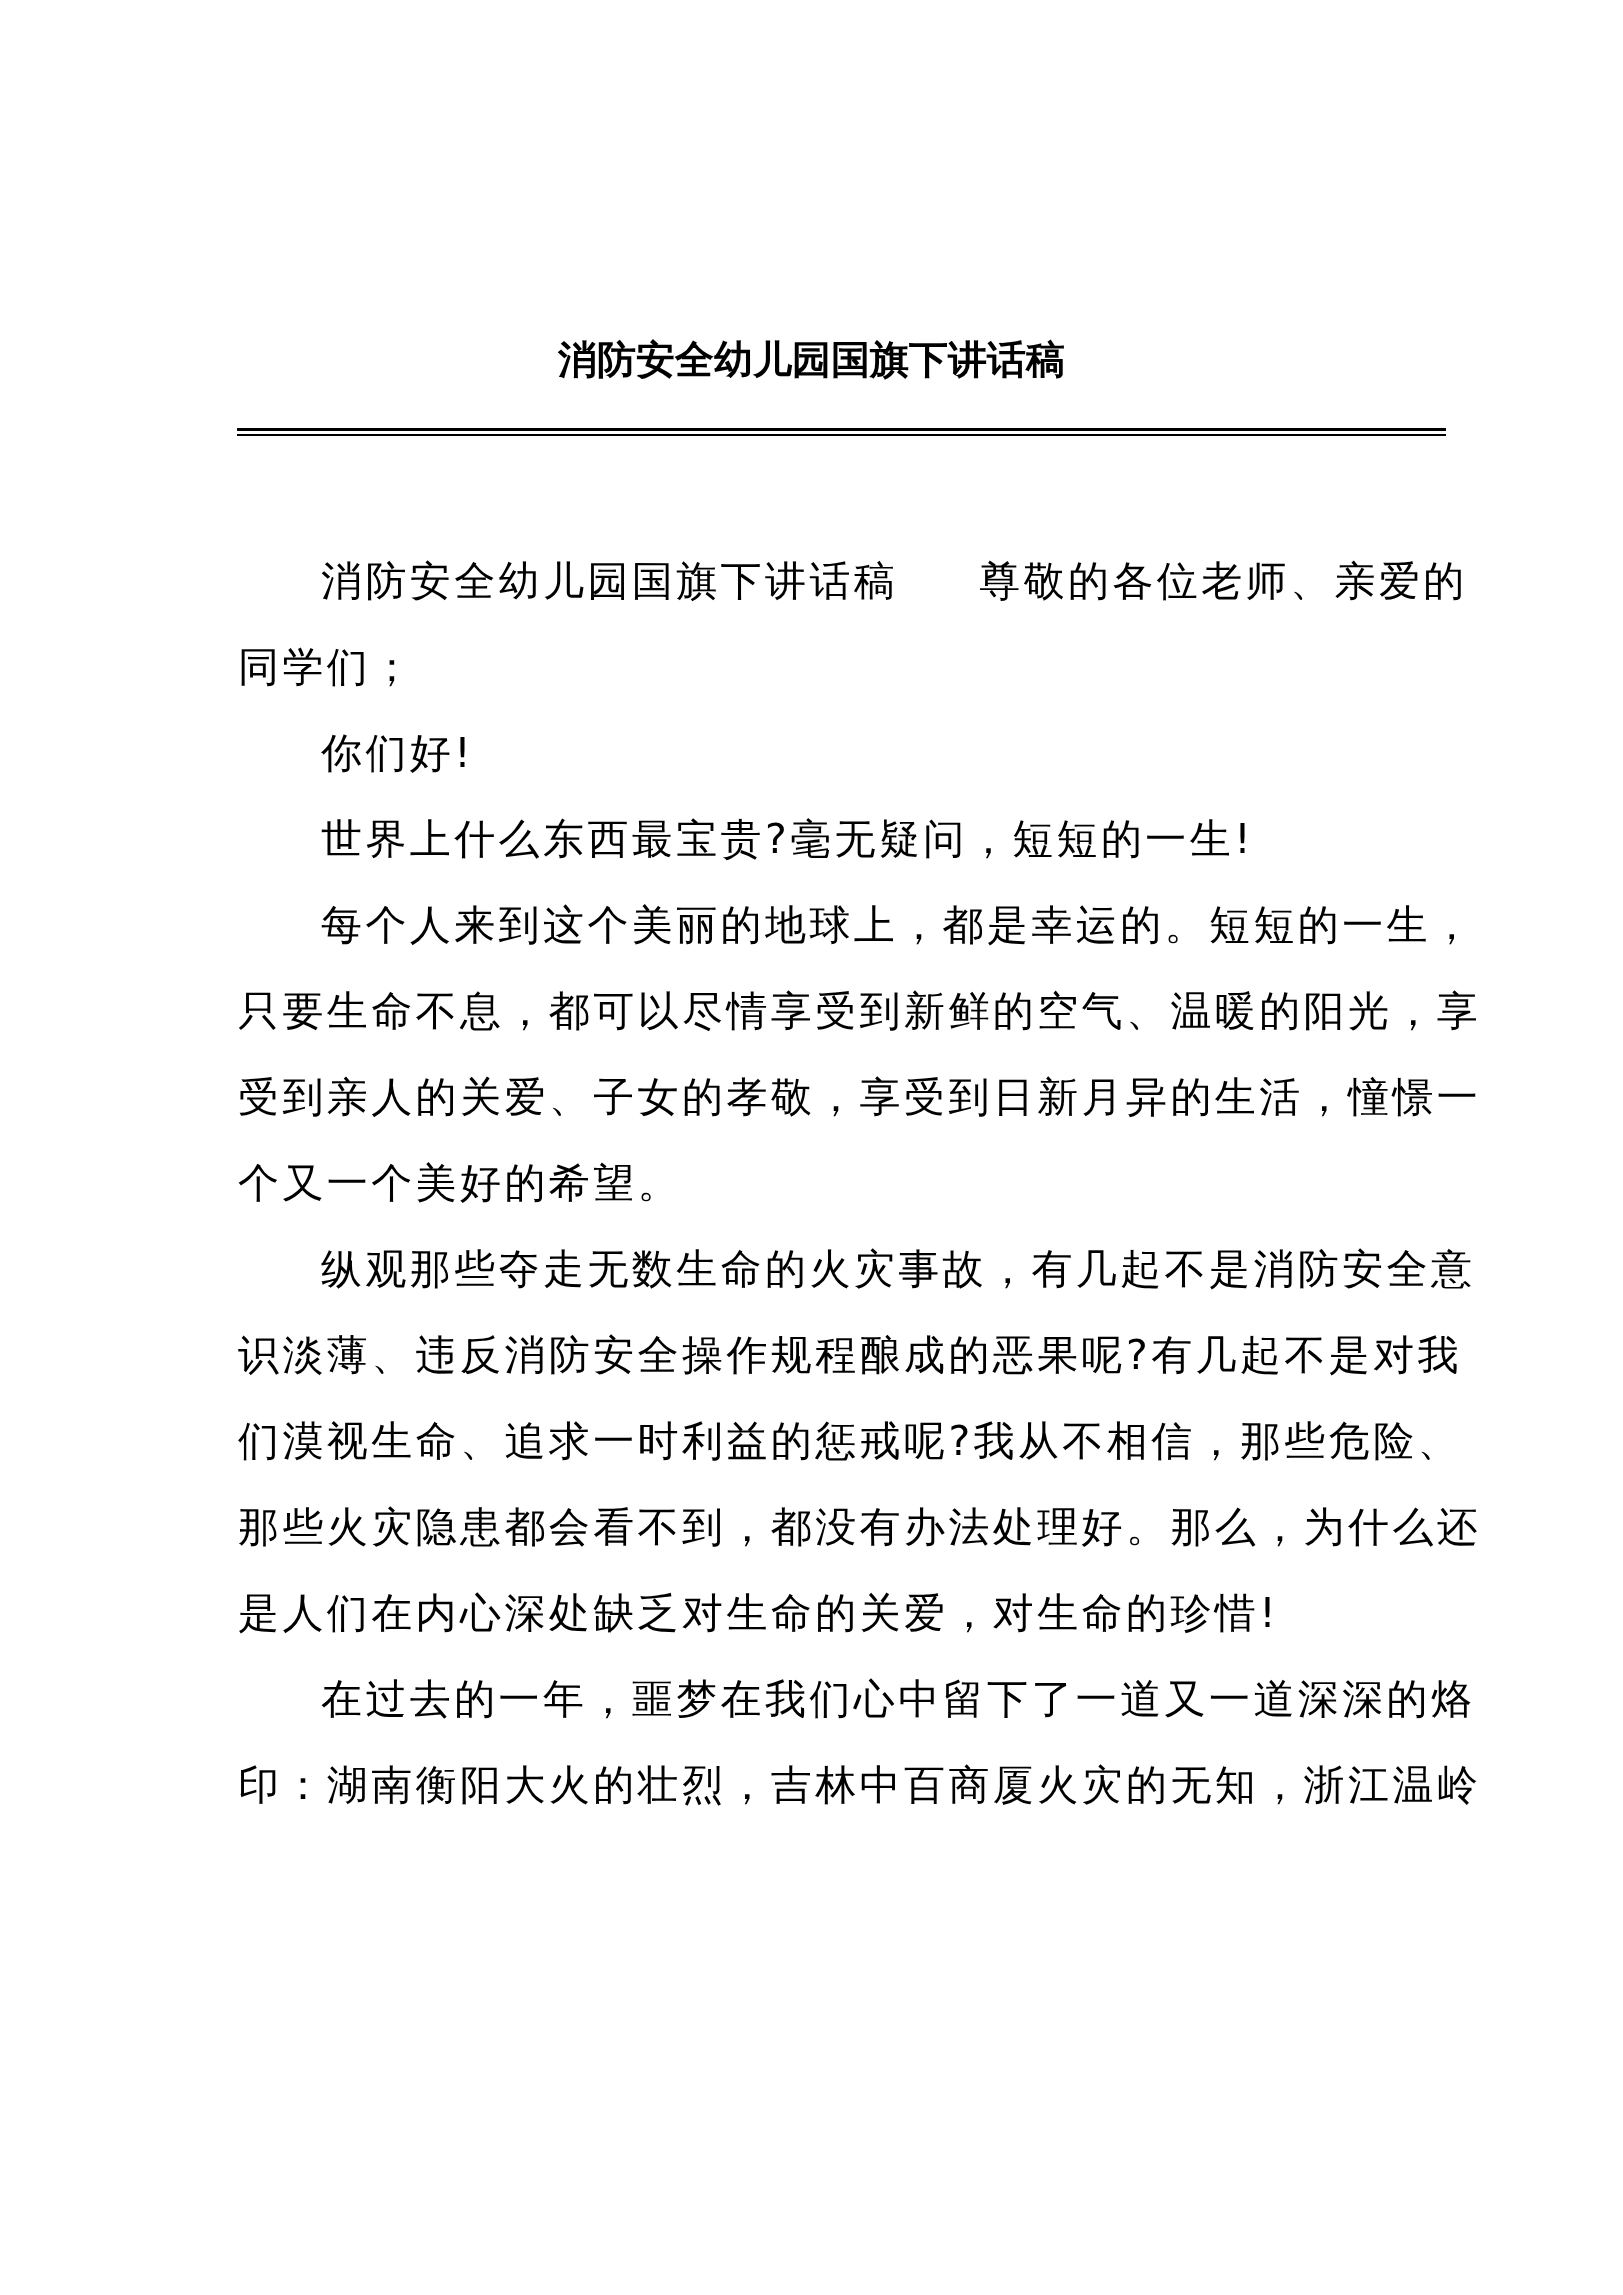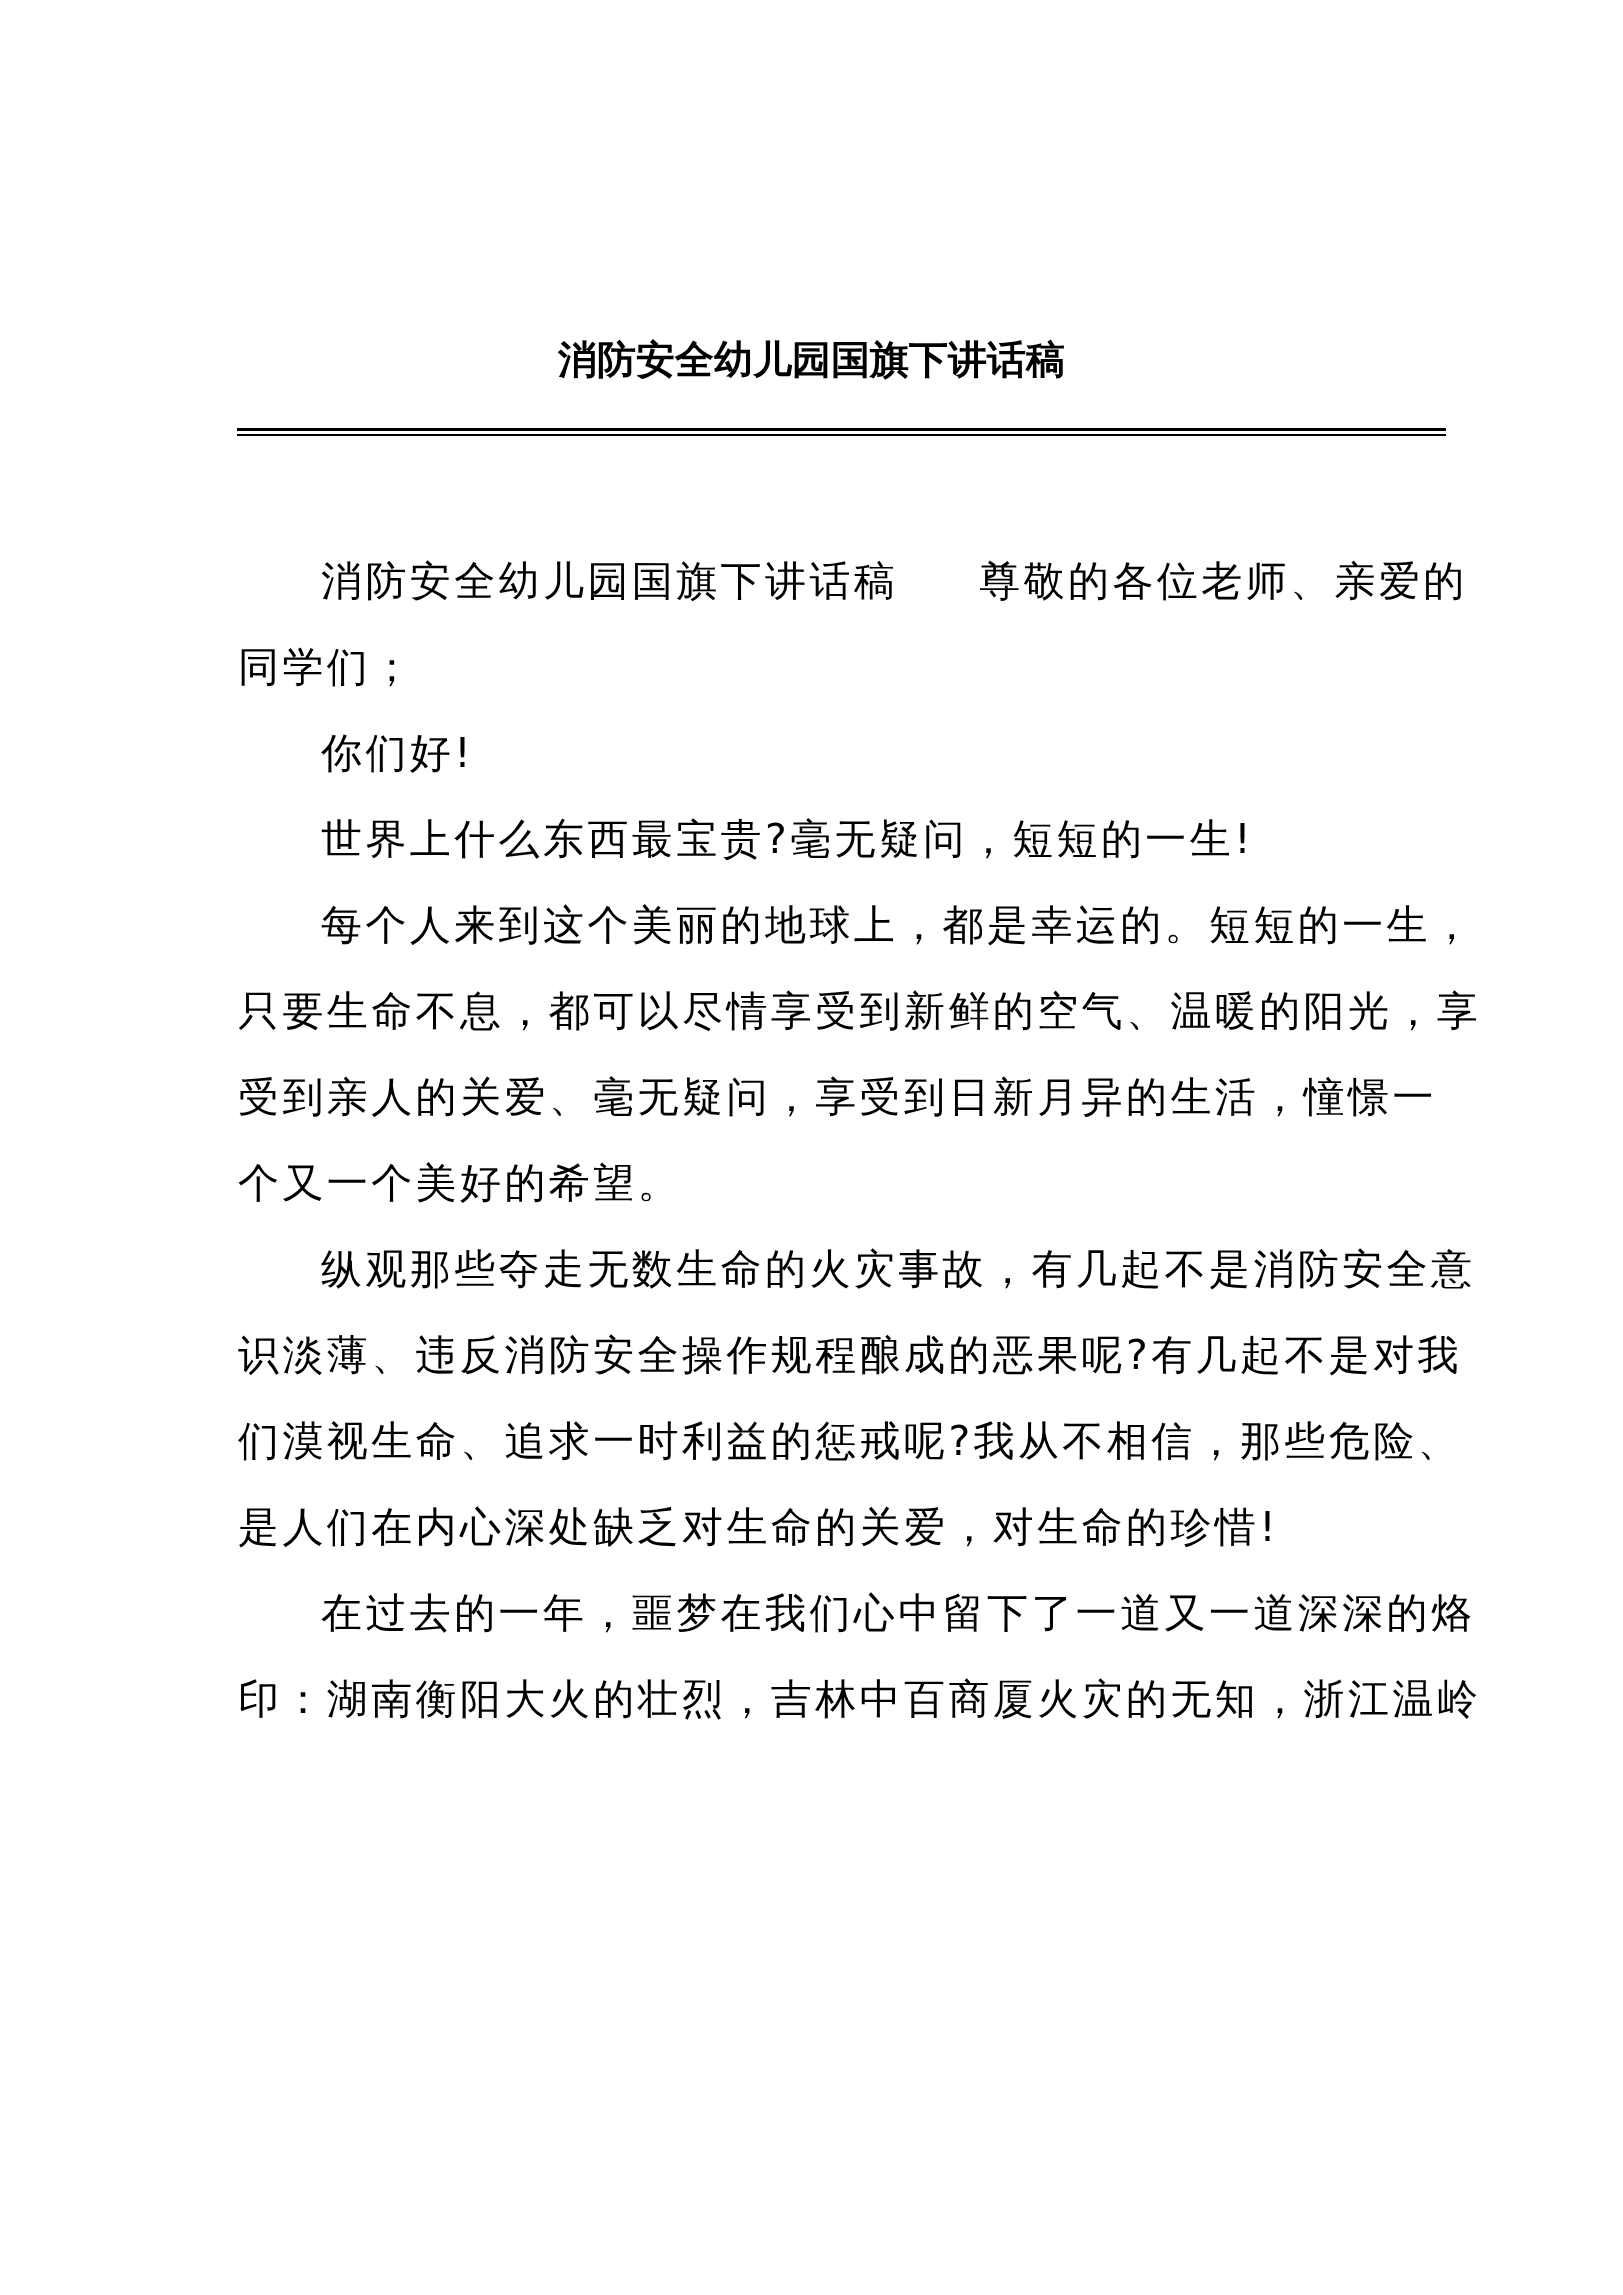--- a/index.html
+++ b/index.html
@@ -98,26 +98,27 @@
 
     <span class="line indent"><span>消防安全幼儿园国旗下讲话稿</span><span class="gap"></span><span>尊敬的各位老师、亲爱的</span></span>
     <span class="line">同学们；</span>
 
     <span class="line indent">你们好!</span>
 
     <span class="line indent">世界上什么东西最宝贵?毫无疑问，短短的一生!</span>
 
     <span class="line indent">每个人来到这个美丽的地球上，都是幸运的。短短的一生，</span>
     <span class="line">只要生命不息，都可以尽情享受到新鲜的空气、温暖的阳光，享</span>
-    <span class="line">受到亲人的关爱、毫无疑问，享受到日新月异的生活，憧憬一</span>
+    <span class="line">受到亲人的关爱、子女的孝敬，享受到日新月异的生活，憧憬一</span>
     <span class="line">个又一个美好的希望。</span>
 
     <span class="line indent">纵观那些夺走无数生命的火灾事故，有几起不是消防安全意</span>
     <span class="line">识淡薄、违反消防安全操作规程酿成的恶果呢?有几起不是对我</span>
     <span class="line">们漠视生命、追求一时利益的惩戒呢?我从不相信，那些危险、</span>
+    <span class="line">那些火灾隐患都会看不到，都没有办法处理好。那么，为什么还</span>
     <span class="line">是人们在内心深处缺乏对生命的关爱，对生命的珍惜!</span>
 
     <span class="line indent">在过去的一年，噩梦在我们心中留下了一道又一道深深的烙</span>
     <span class="line">印：湖南衡阳大火的壮烈，吉林中百商厦火灾的无知，浙江温岭</span>
 
   </div>
 </div>
 
 
 </body></html>

